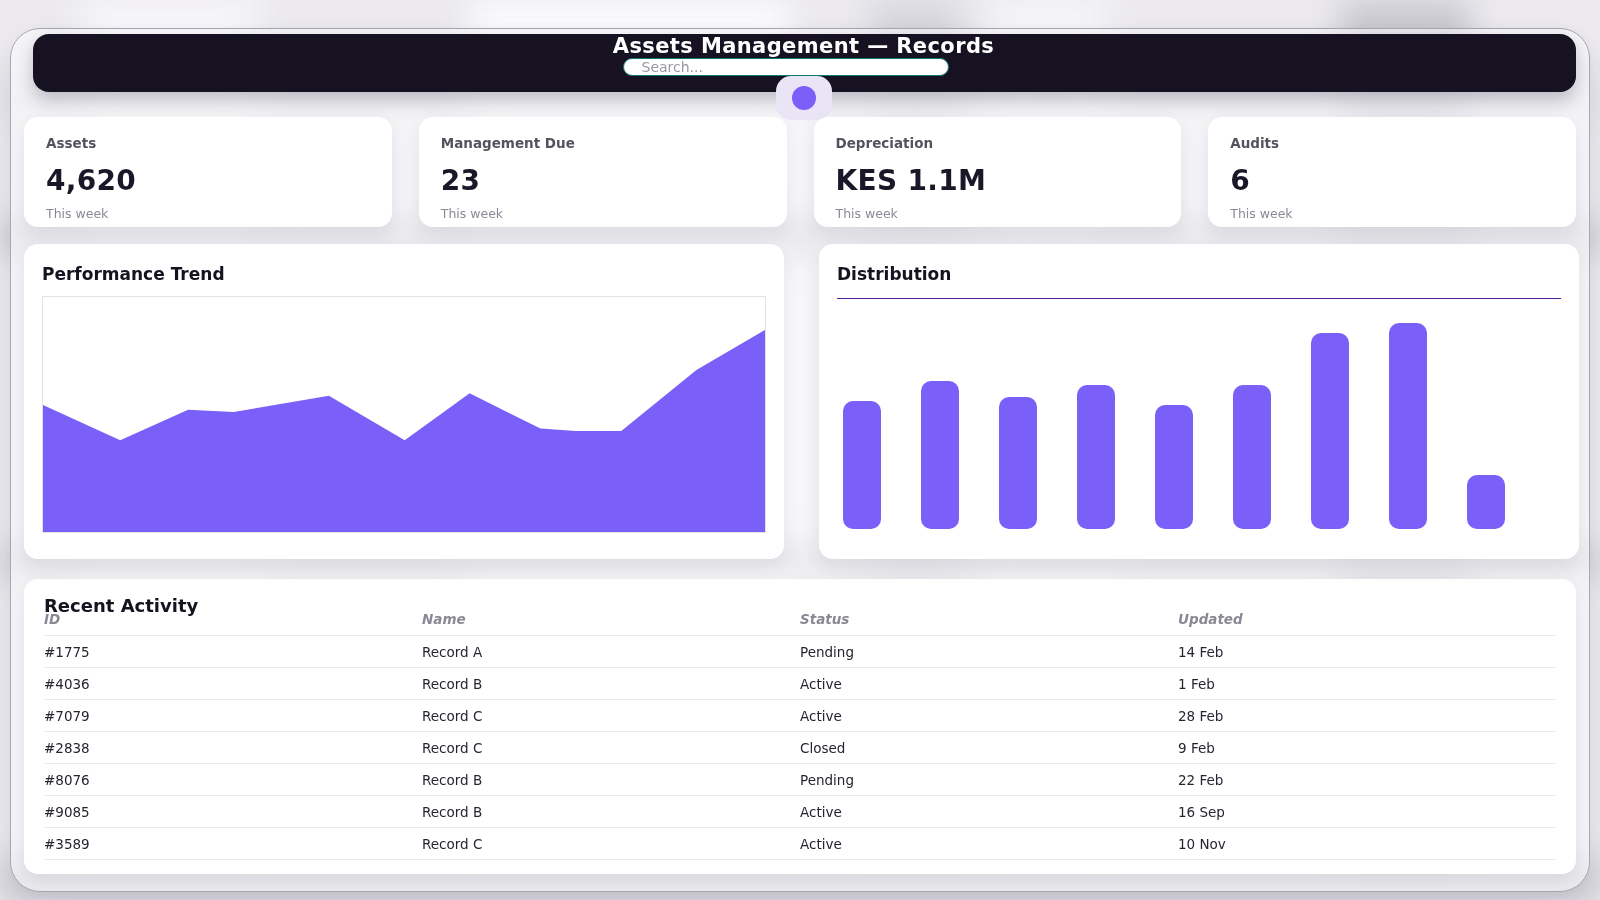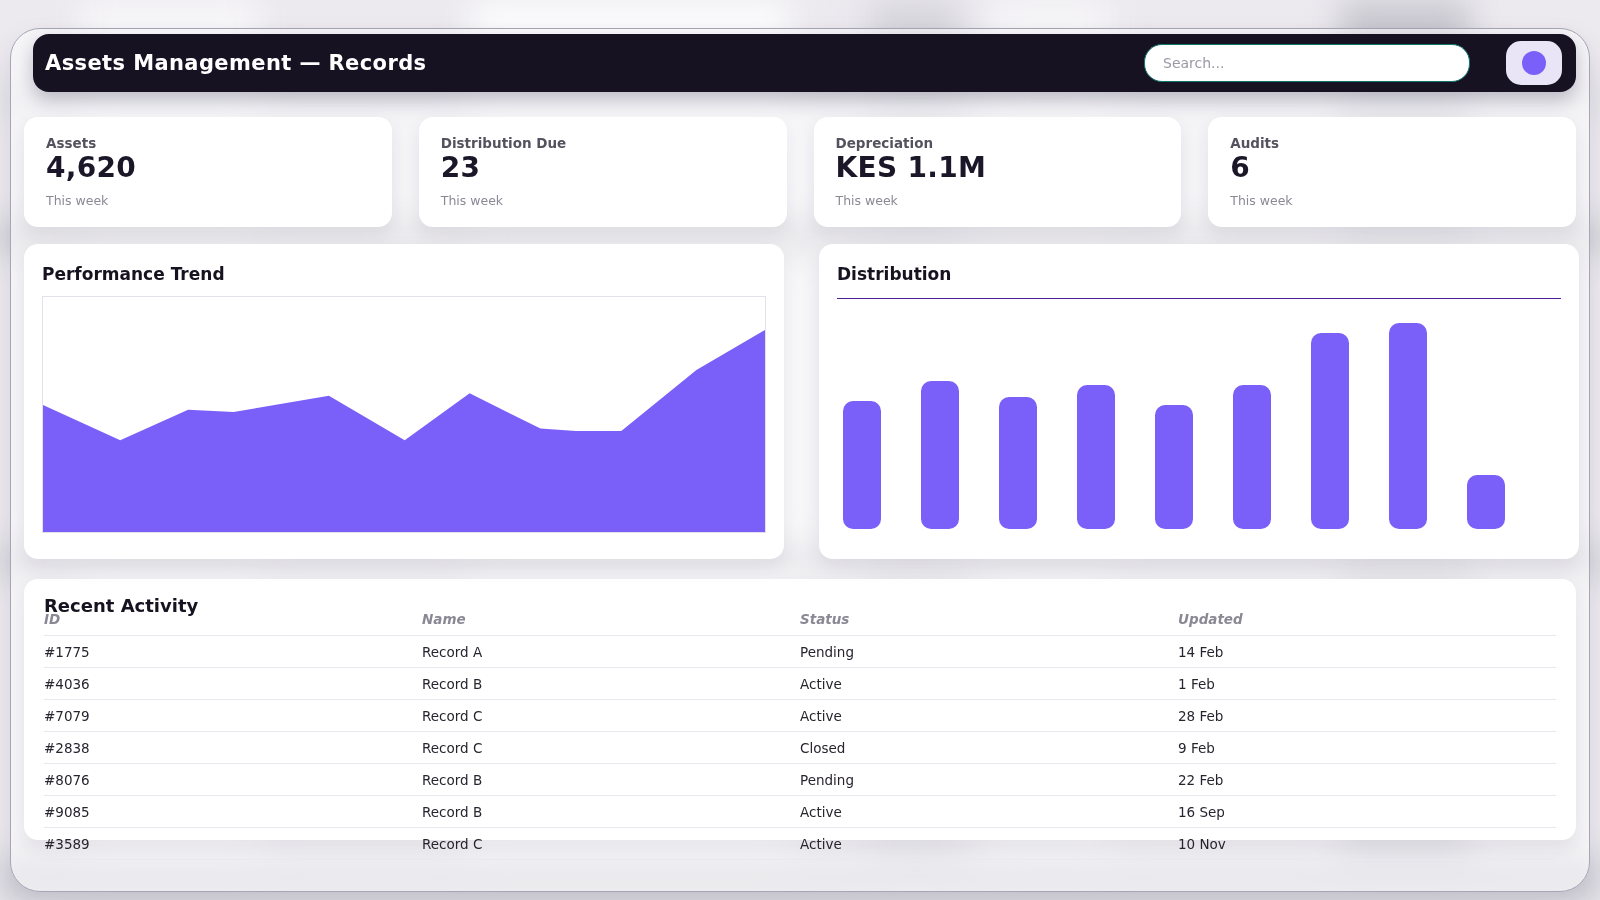--- a/index.html
+++ b/index.html
@@ -18,20 +18,21 @@
     background:rgba(252,251,254,0.60);
     border:1px solid #a8a6b3;border-radius:30px;
     box-shadow:0 14px 30px rgba(40,35,70,0.10);
   }
   
   .topbar{
     margin:5px 13px 0 22px;height:58px;border-radius:16px;
     background:var(--header-bg,#171221);
     display:flex;align-items:center;padding:0 14px 0 12px;
     box-shadow:0 8px 18px rgba(25,20,50,0.25);
+    flex-direction:column;
   }
   .topbar-title{color:#ffffff;font-size:21px;font-weight:bold;letter-spacing:.4px;flex:0 0 auto;}
   .topbar-spacer{flex:1 1 auto;}
   .search-input{
     width:288px;height:36px;border-radius:18px;border:1px solid #0f766e;
     background:#ffffff;outline:none;padding:0 18px;font-size:14px;
     color:#3a3745;font-family:inherit;margin-right:36px;
   }
   .search-input::placeholder{color:#9a98a6;}
   .avatar-btn{
@@ -42,33 +43,33 @@
   
   .stats-row{
     margin:25px 13px 0 13px;display:grid;grid-template-columns:repeat(4,1fr);gap:27px;
   }
   .card{
     background:#ffffff;border-radius:14px;
     box-shadow:0 8px 18px rgba(40,35,70,0.09);
   }
   .stat-card{height:110px;padding:18px 22px;box-sizing:border-box;}
   .stat-label{font-size:13.5px;font-weight:bold;color:#55525f;}
-  .stat-value{font-size:28px;font-weight:bold;color:#1b1728;letter-spacing:.3px;}
+  .stat-value{font-size:28px;font-weight:bold;color:#1b1728;margin-top:13px;letter-spacing:.3px;}
   .stat-sub{font-size:12.5px;color:#8b8995;margin-top:9px;}
   
   .charts-row{margin:17px 10px 0 13px;display:grid;grid-template-columns:1fr 1fr;gap:35px;}
   .chart-card{height:315px;padding:20px 18px;box-sizing:border-box;}
   .chart-title{font-size:17px;font-weight:bold;color:#16121f;}
   .plot-box{margin-top:12px;height:235px;border:1px solid #e3e1e9;overflow:hidden;}
   .plot-box svg{display:block;width:100%;height:100%;}
   .dist-head{padding-bottom:14px;border-bottom:1px solid #4c1d95;}
   .bars{height:206px;margin-top:24px;display:flex;align-items:flex-end;gap:40px;padding-left:6px;}
   .bar{width:38px;border-radius:10px;background:var(--accent,#7a5ff8);}
   
-  .table-card{margin:20px 13px 0 13px;height:261px;padding:16px 20px;box-sizing:border-box;}
+  .table-card{margin:20px 13px 0 13px;height:295px;padding:16px 20px;box-sizing:border-box;}
   .table-title{font-size:18px;font-weight:bold;color:#16121f;position:relative;z-index:2;margin-bottom:-11px;}
   table{width:100%;border-collapse:collapse;}
   th{
     text-align:left;font-size:13.5px;font-weight:bold;color:#8a8895;
     padding:6px 0 8px 0;border-bottom:1px solid #e9e8ee;width:25%;font-style:italic;
   }
   td{
     font-size:13.5px;color:#27242f;padding:7.5px 0;border-bottom:1px solid #e9e8ee;
   }
 </style>
@@ -98,21 +99,21 @@
     </button>
   </header>
 
   <section class="stats-row">
     <div class="card stat-card">
       <div class="stat-label">Assets</div>
       <div class="stat-value">4,620</div>
       <div class="stat-sub">This week</div>
     </div>
     <div class="card stat-card">
-      <div class="stat-label">Distribution Due</div>
+      <div class="stat-label">Management Due</div>
       <div class="stat-value">23</div>
       <div class="stat-sub">This week</div>
     </div>
     <div class="card stat-card">
       <div class="stat-label">Depreciation</div>
       <div class="stat-value">KES 1.1M</div>
       <div class="stat-sub">This week</div>
     </div>
     <div class="card stat-card">
       <div class="stat-label">Audits</div>

